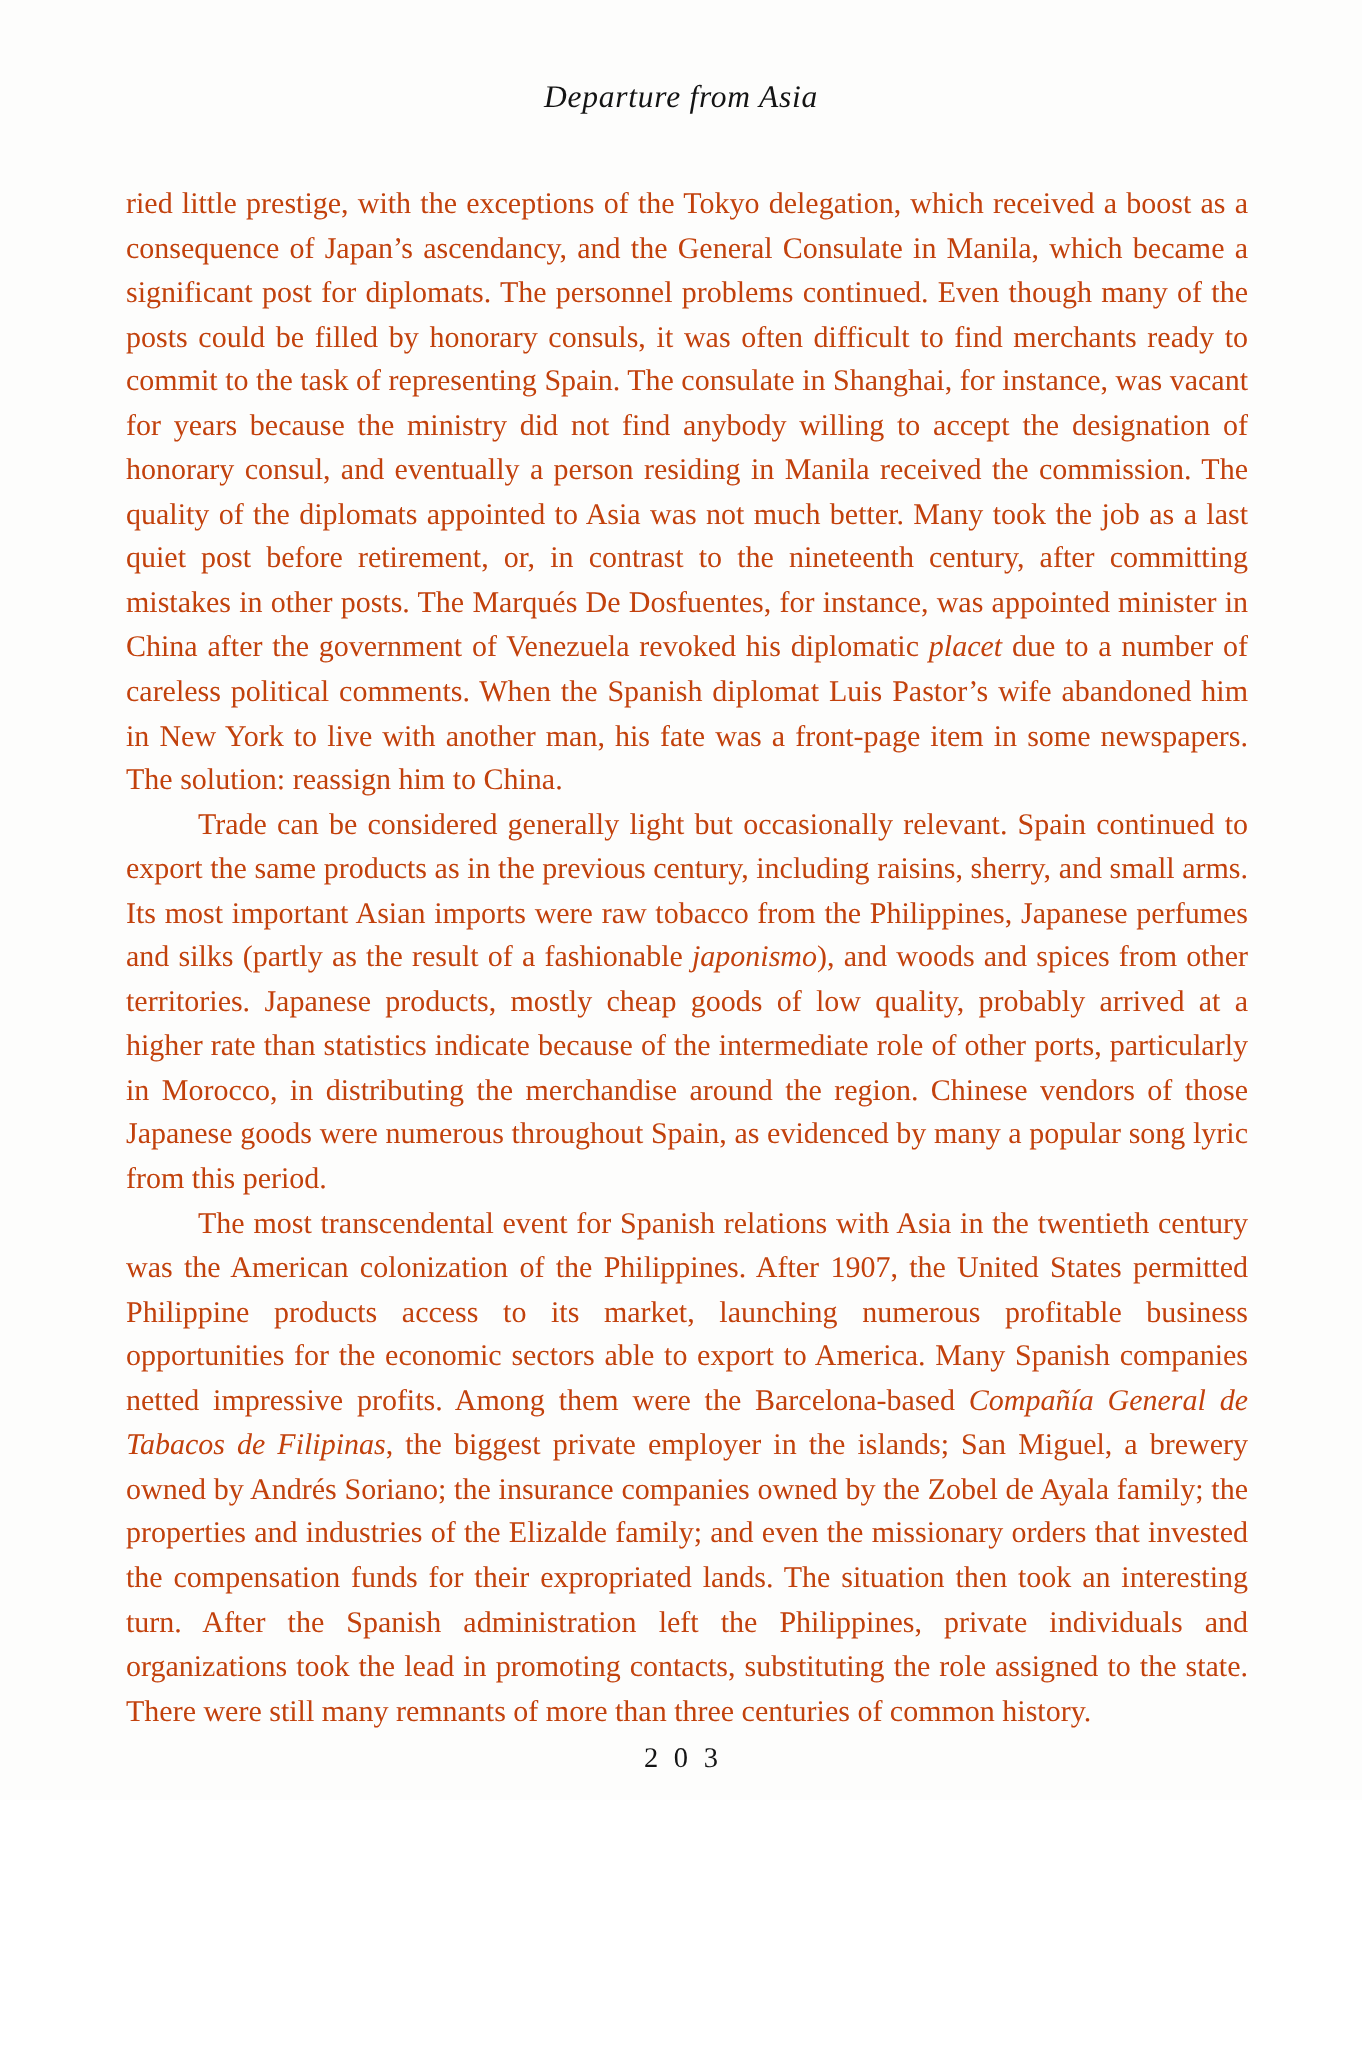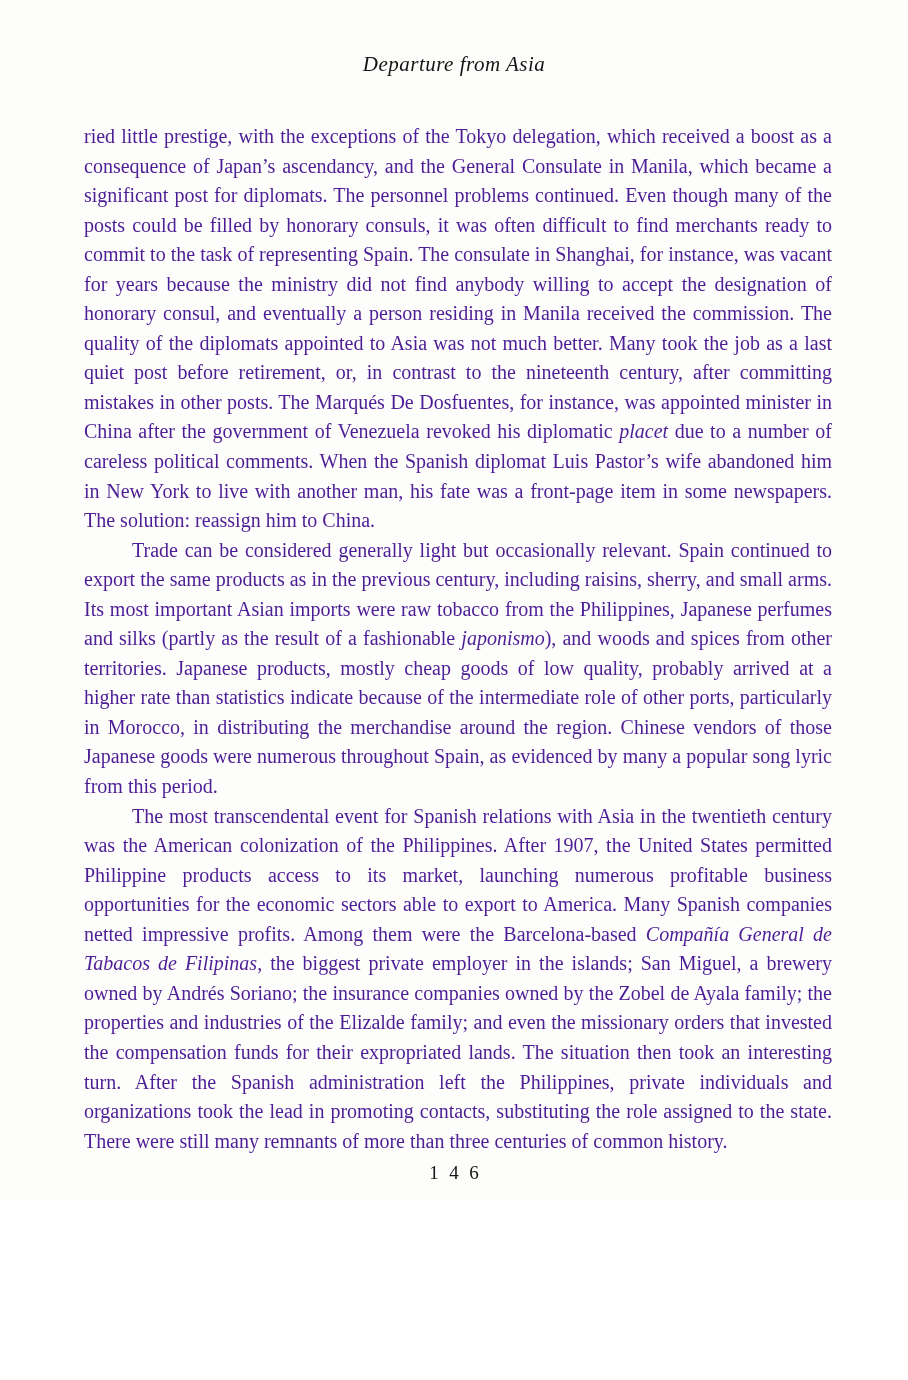--- a/index.html
+++ b/index.html
@@ -29,21 +29,21 @@
     color: #141414;
   }
   .body-text {
     position: absolute;
     top: 122px;
     left: 84px;
     width: 748px;
     font-size: 20px;
     line-height: 29.55px;
     text-align: justify;
-    color: #4c1d95;
+    color: #c2410c;
   }
   .body-text p {
     margin: 0;
     padding: 0;
   }
   .body-text p.indent {
     text-indent: 48px;
     font-family: Liberation Serif, serif;
   }
   .body-text em {
@@ -66,14 +66,14 @@
 
 <div class="page">
   <div class="running-head">Departure from Asia</div>
 
   <div class="body-text">
       <p class="para"><span>ried little prestige, with the exceptions of the Tokyo delegation, which received a boost as a consequence of Japan’s ascendancy, and the General Consulate in Manila, which became a significant post for diplomats. The personnel problems continued. Even though many of the posts could be filled by honorary consuls, it was often difficult to find merchants ready to commit to the task of representing Spain. The consulate in Shanghai, for instance, was vacant for years because the ministry did not find anybody willing to accept the designation of honorary consul, and eventually a person residing in Manila received the commission. The quality of the diplomats appointed to Asia was not much better. Many took the job as a last quiet post before retirement, or, in contrast to the nineteenth century, after committing mistakes in other posts. The Marqués De Dosfuentes, for instance, was appointed minister in China after the government of Venezuela revoked his diplomatic </span><em>placet</em><span> due to a number of careless political comments. When the Spanish diplomat Luis Pastor’s wife abandoned him in New York to live with another man, his fate was a front-page item in some newspapers. The solution: reassign him to China.</span></p>
       <p class="para indent"><span>Trade can be considered generally light but occasionally relevant. Spain continued to export the same products as in the previous century, including raisins, sherry, and small arms. Its most important Asian imports were raw tobacco from the Philippines, Japanese perfumes and silks (partly as the result of a fashionable </span><em>japonismo</em><span>), and woods and spices from other territories. Japanese products, mostly cheap goods of low quality, probably arrived at a higher rate than statistics indicate because of the intermediate role of other ports, particularly in Morocco, in distributing the merchandise around the region. Chinese vendors of those Japanese goods were numerous throughout Spain, as evidenced by many a popular song lyric from this period.</span></p>
       <p class="para indent"><span>The most transcendental event for Spanish relations with Asia in the twentieth century was the American colonization of the Philippines. After 1907, the United States permitted Philippine products access to its market, launching numerous profitable business opportunities for the economic sectors able to export to America. Many Spanish companies netted impressive profits. Among them were the Barcelona-based </span><em>Compañía General de Tabacos de Filipinas</em><span>, the biggest private employer in the islands; San Miguel, a brewery owned by Andrés Soriano; the insurance companies owned by the Zobel de Ayala family; the properties and industries of the Elizalde family; and even the missionary orders that invested the compensation funds for their expropriated lands. The situation then took an interesting turn. After the Spanish administration left the Philippines, private individuals and organizations took the lead in promoting contacts, substituting the role assigned to the state. There were still many remnants of more than three centuries of common history.</span></p>
     </div>
 
-  <div class="page-number">146</div>
+  <div class="page-number">203</div>
 </div>
 
 </body></html>

